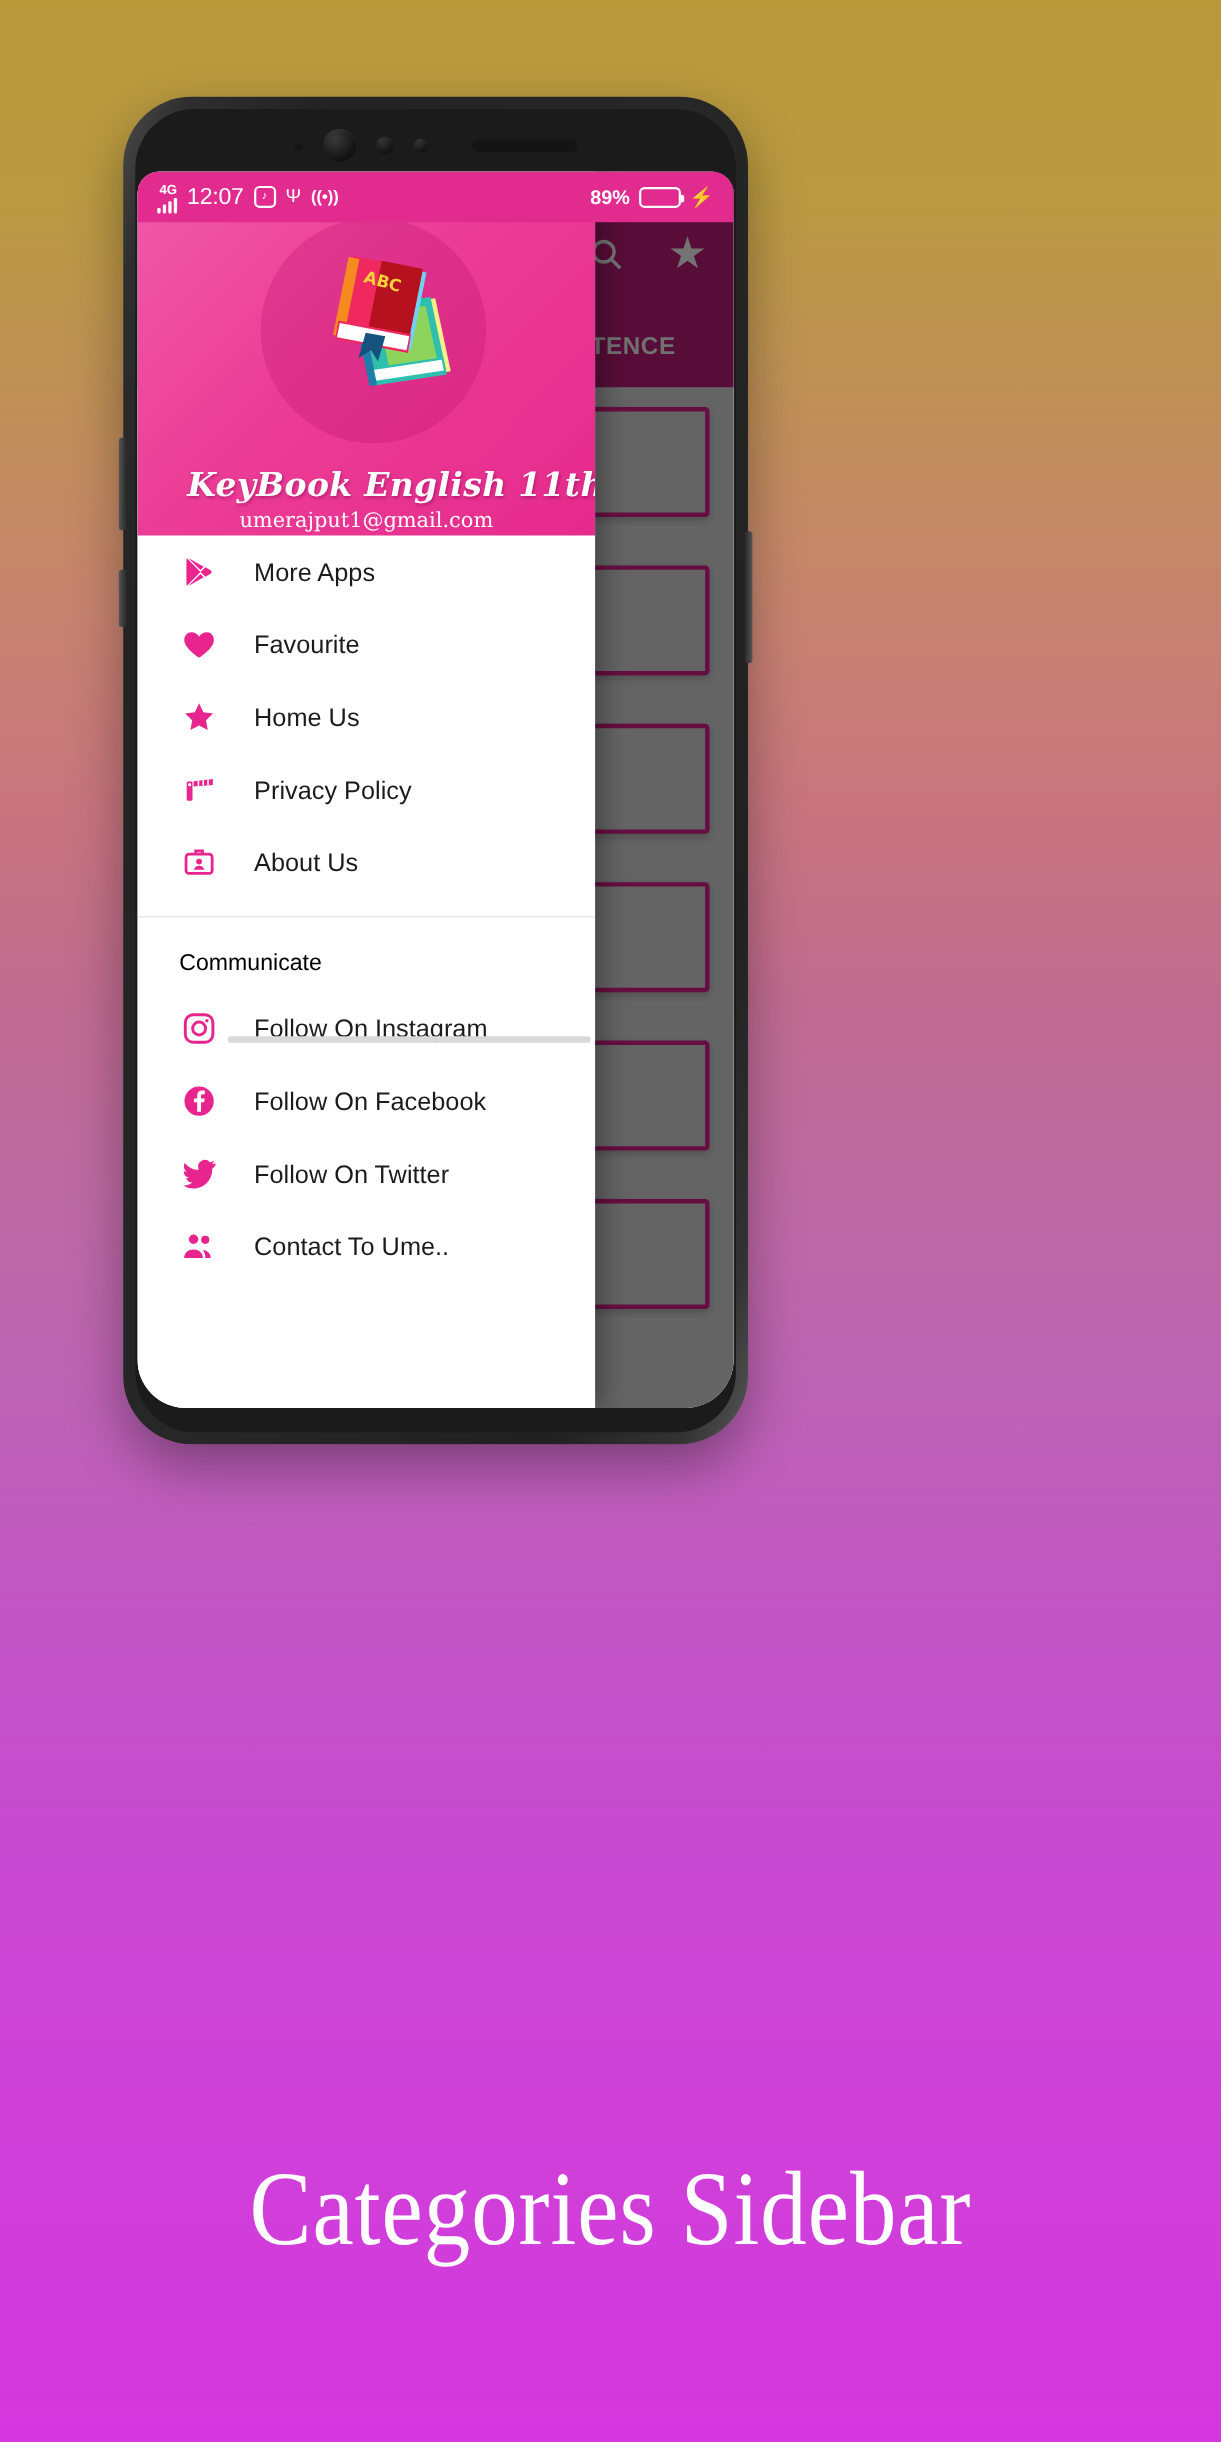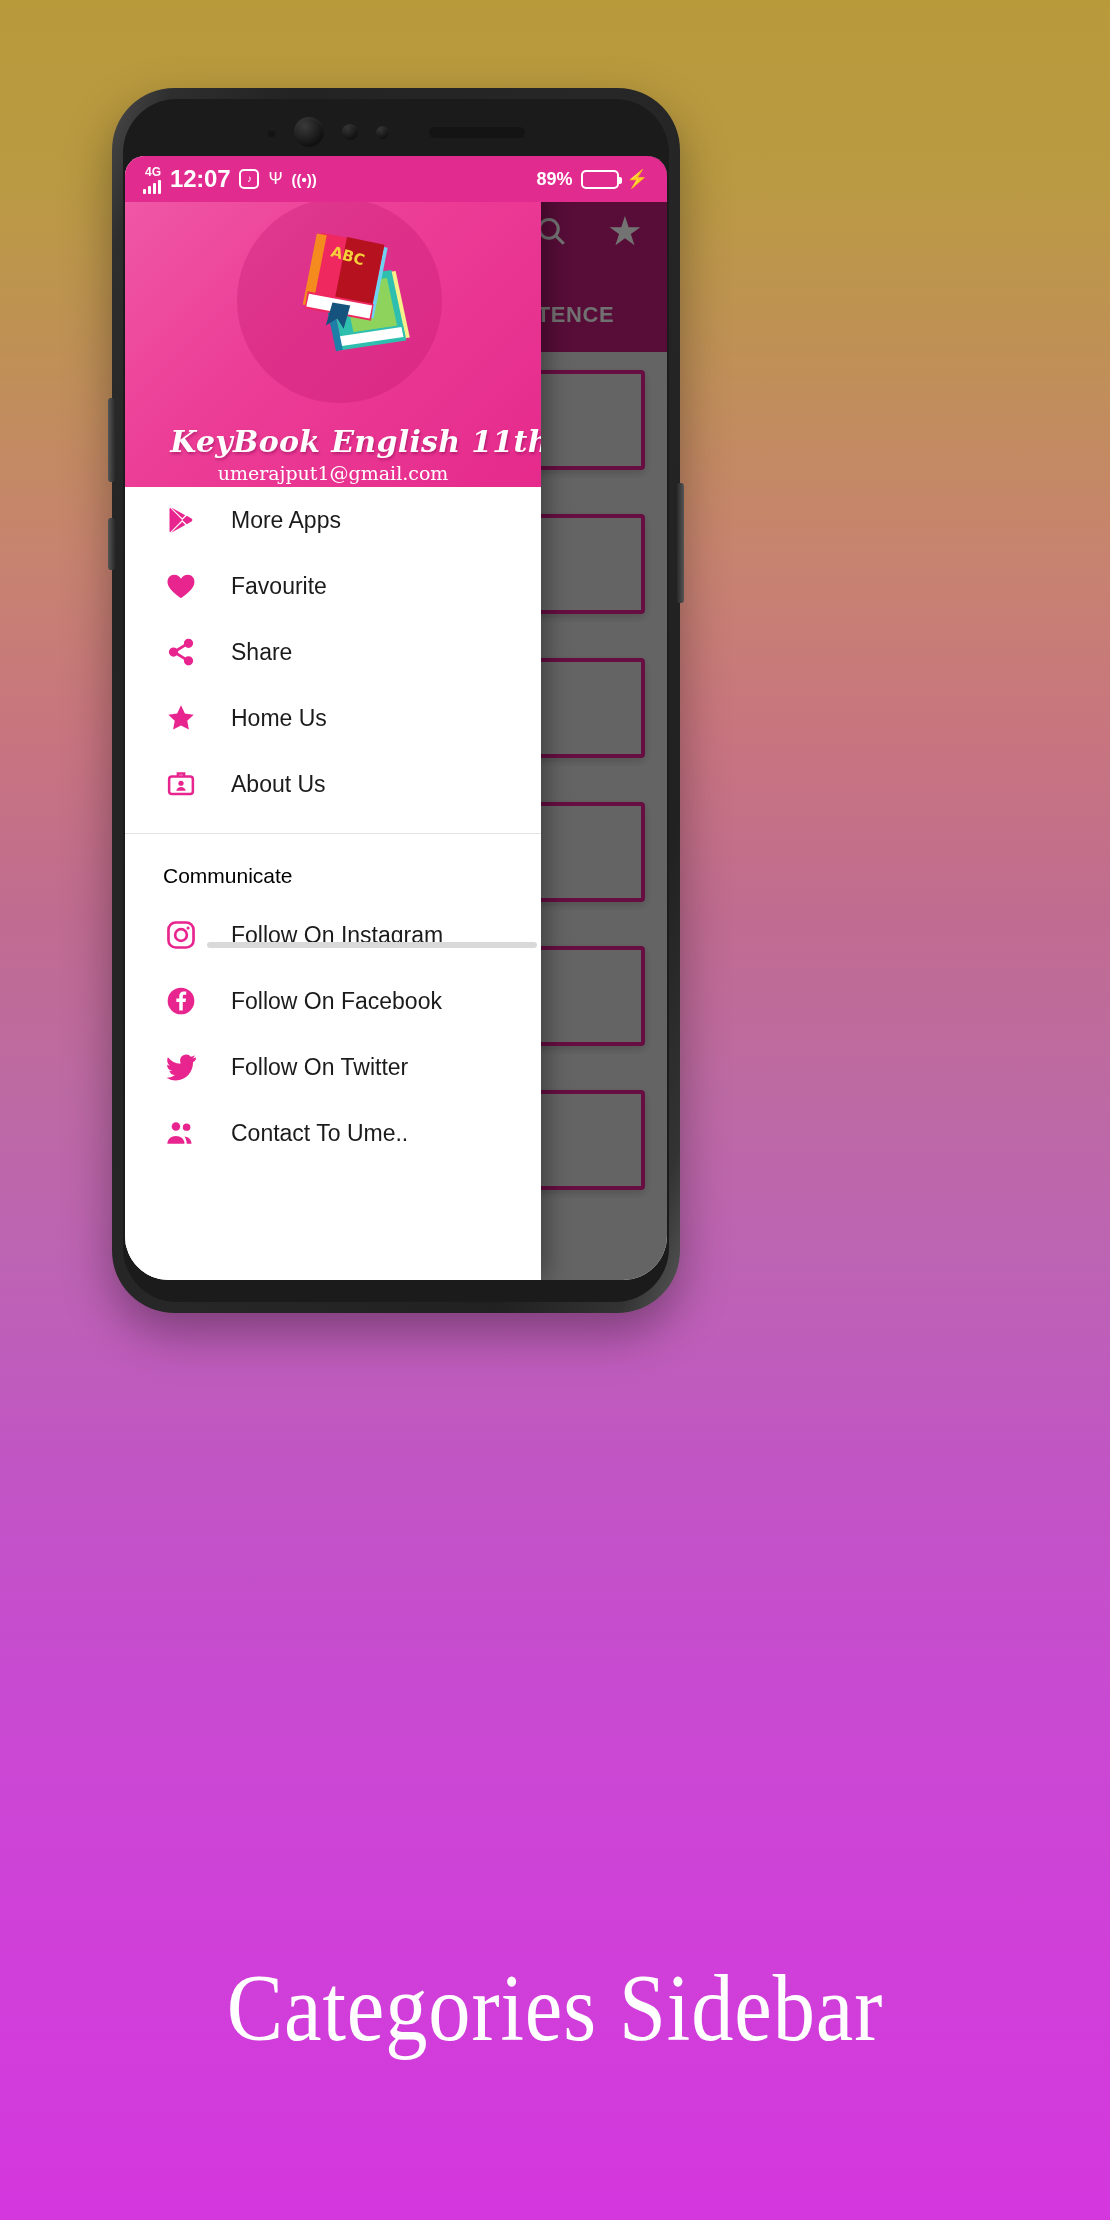--- a/index.html
+++ b/index.html
@@ -173,21 +173,21 @@
   }
   #status-left { display: flex; align-items: center; gap: 9px; }
   #net-group { display: flex; align-items: flex-end; gap: 2px; height: 24px; flex-direction: column; }
   #net-4g { font-size: 12px; font-weight: 700; line-height: 11px; }
   #net-bars { display: flex; align-items: flex-end; gap: 2px; height: 15px; }
   #net-bars i { width: 3px; background: #fff; display: block; border-radius: 1px; }
   #net-bars i:nth-child(1){ height: 5px; }
   #net-bars i:nth-child(2){ height: 8px; }
   #net-bars i:nth-child(3){ height: 11px; }
   #net-bars i:nth-child(4){ height: 14px; }
-  #status-time { font-size: 24px; font-weight: 700; letter-spacing: -0.2px; }
+  #status-time { font-size: 21px; font-weight: 400; letter-spacing: -0.2px; }
   .st-badge {
     width: 20px; height: 20px;
     border: 2px solid #fff; border-radius: 5px;
     font-size: 10px; line-height: 16px; text-align: center; font-weight: 700;
   }
   #usb-icon { font-size: 17px; }
   #cast-icon { font-size: 15px; font-weight: 700; }
   #status-right { margin-left: auto; display: flex; align-items: center; gap: 8px; }
   #battery-pct { font-size: 18px; font-weight: 700; }
   #battery-shell {
@@ -402,42 +402,45 @@
 
         <div class="menu-item">
           <span class="menu-icon">
             <svg viewBox="0 0 24 24" width="32" height="32" fill="currentColor">
               <path d="M12 21s-8.3-5.3-9.8-10.2C1.1 7 3.3 3.6 6.9 3.6c2.2 0 3.9 1.2 5.1 3 1.2-1.8 2.9-3 5.1-3 3.6 0 5.8 3.4 4.7 7.2C20.3 15.7 12 21 12 21z"></path>
             </svg>
           </span>
           <span class="menu-label">Favourite</span>
         </div>
 
-        <div class="menu-item">
-          <span class="menu-icon">
-            <svg viewBox="0 0 24 24" width="30" height="30" fill="none" stroke="currentColor" stroke-width="2.2" stroke-linecap="round">
-              <circle cx="18" cy="5" r="2.6" fill="currentColor"></circle>
-              <circle cx="6" cy="12" r="2.6" fill="currentColor"></circle>
-              <circle cx="18" cy="19" r="2.6" fill="currentColor"></circle>
-              <line x1="8.4" y1="10.8" x2="15.6" y2="6.3"></line>
-              <line x1="8.4" y1="13.2" x2="15.6" y2="17.7"></line>
-            </svg>
-          </span>
-          <span class="menu-label">Share</span>
-        </div>
 
         <div class="menu-item">
           <span class="menu-icon">
             <svg viewBox="0 0 24 24" width="32" height="32" fill="currentColor">
               <path d="M12 2.5l2.9 6.1 6.6.9-4.8 4.6 1.2 6.6L12 17.6 6.1 20.7l1.2-6.6L2.5 9.5l6.6-.9z"></path>
             </svg>
           </span>
           <span class="menu-label">Home Us</span>
         </div>
 
+        <div class="menu-item">
+          <span class="menu-icon">
+            <svg viewBox="0 0 24 24" width="30" height="30" fill="currentColor">
+              <rect x="3" y="6" width="4.2" height="14" rx="1"></rect>
+              <circle cx="5.1" cy="8.3" r="1.2" fill="#fff"></circle>
+              <path d="M8 5.8 L22 4.2 L22 8.6 L8 9.6 Z"></path>
+              <g stroke="#fff" stroke-width="1.1">
+                <line x1="11.5" y1="5.3" x2="11.5" y2="9.4"></line>
+                <line x1="15" y1="4.9" x2="15" y2="9.1"></line>
+                <line x1="18.5" y1="4.5" x2="18.5" y2="8.8"></line>
+              </g>
+            </svg>
+          </span>
+          <span class="menu-label">Privacy Policy</span>
+        </div>
 
         <div class="menu-item">
           <span class="menu-icon">
             <svg viewBox="0 0 24 24" width="30" height="30" fill="none" stroke="currentColor" stroke-width="2">
               <rect x="2.5" y="6" width="19" height="14" rx="2.2"></rect>
               <path d="M9.5 6V3.6h5V6"></path>
               <circle cx="12" cy="11.4" r="2.1" fill="currentColor" stroke="none"></circle>
               <path d="M8.2 17.4c.5-2 2-3 3.8-3s3.3 1 3.8 3z" fill="currentColor" stroke="none"></path>
             </svg>
           </span>

